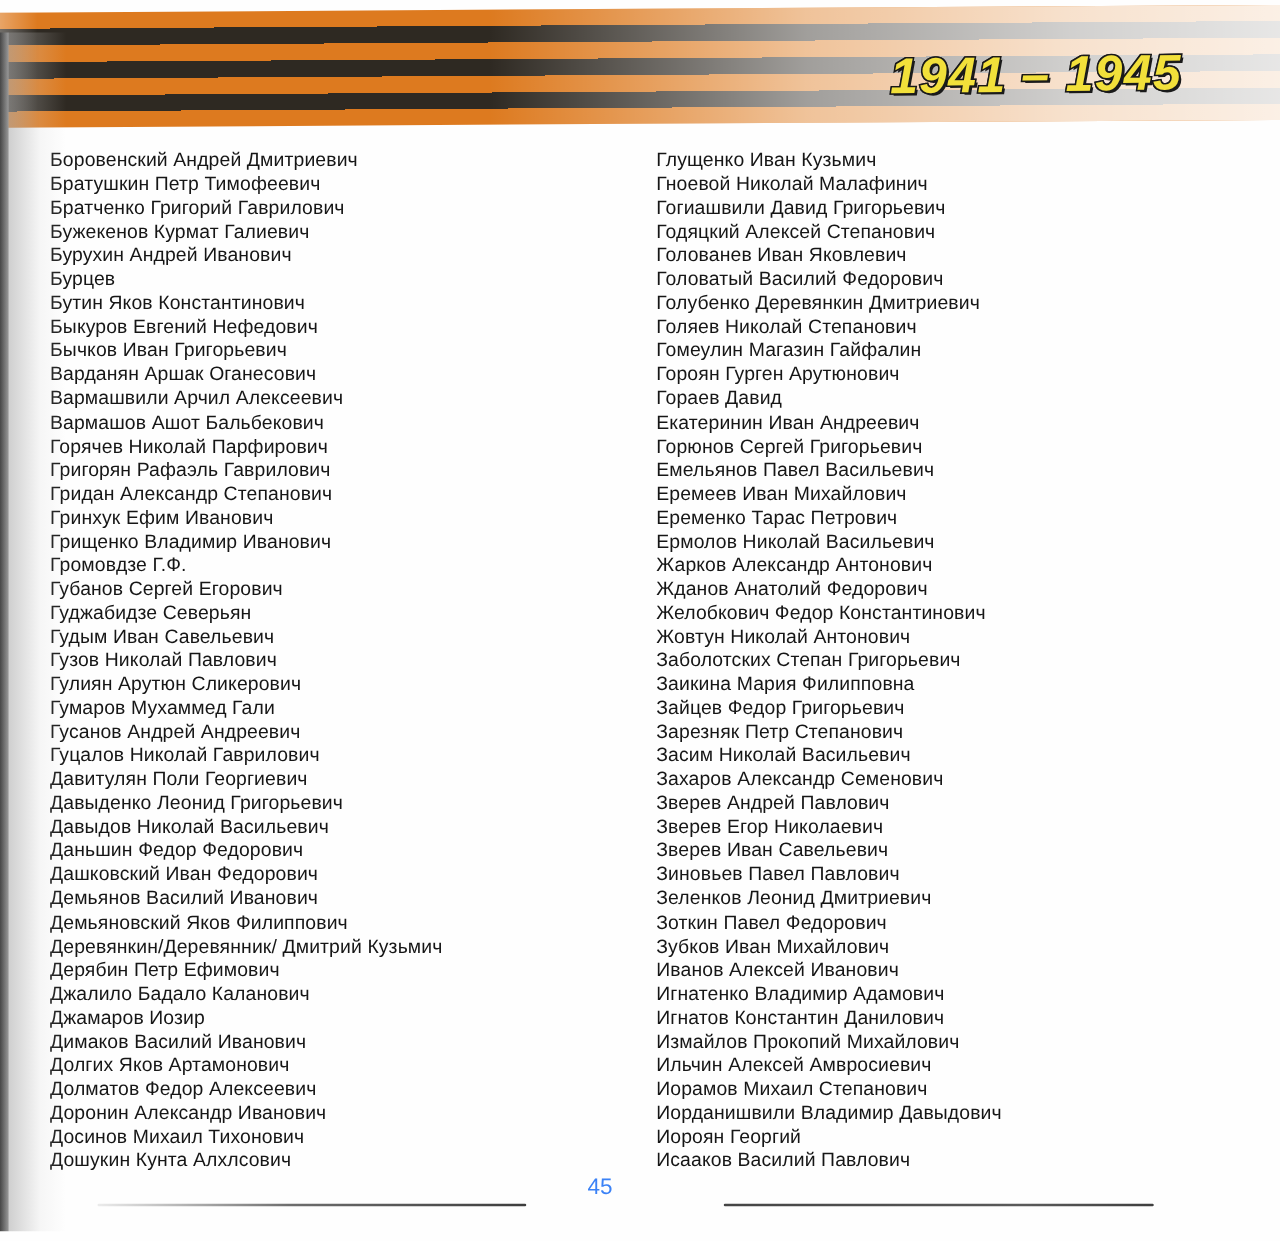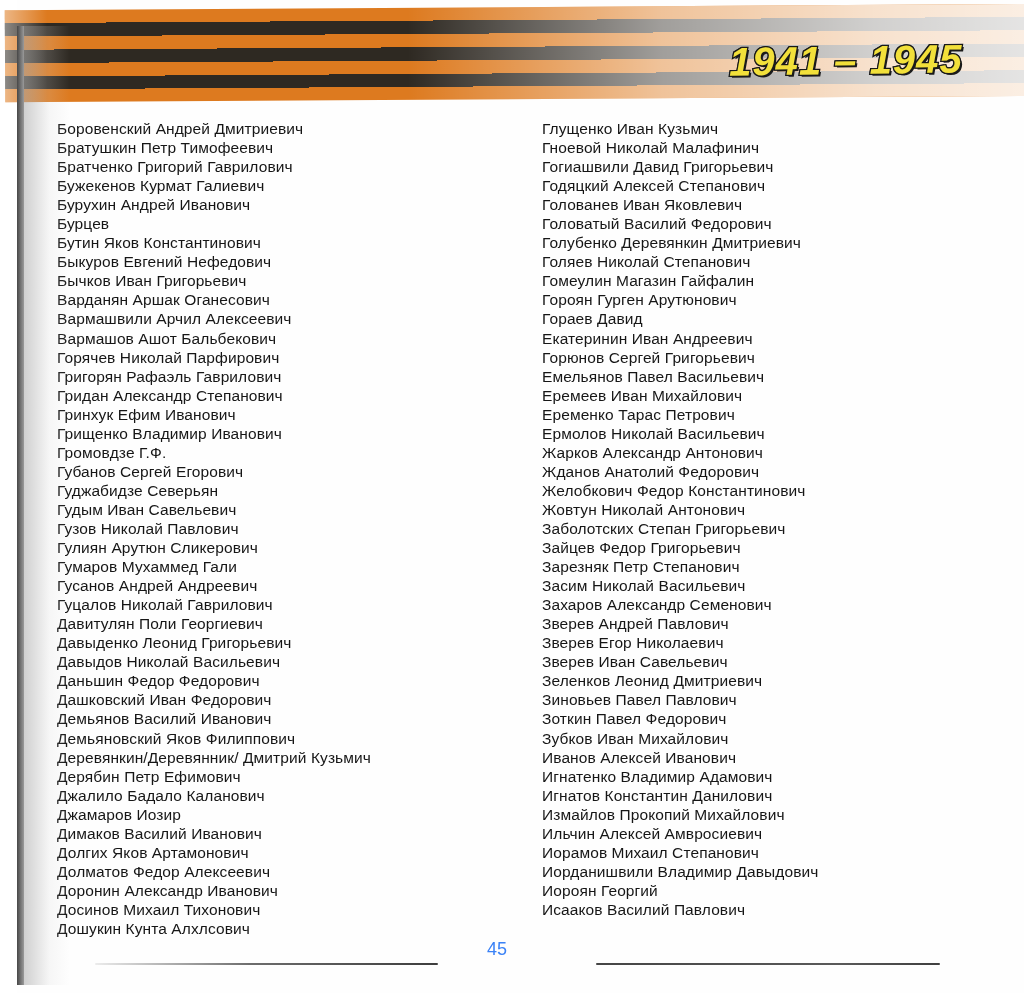--- a/index.html
+++ b/index.html
@@ -3,21 +3,21 @@
 <meta charset="utf-8">
 <style>
   html,body{margin:0;padding:0;}
   body{
     width:1024px;height:993px;
     background:#ffffff;
     font-family:"Liberation Sans","DejaVu Sans",sans-serif;
     position:relative;
     overflow:hidden;
   }
-  .page{position:absolute;inset:0;background:#fefefe;margin-left:17px;}
+  .page{position:absolute;inset:0;background:#fefefe;}
 
   
   .spine-dark{
     position:absolute;left:0;top:26px;bottom:8px;width:7px;
     background:linear-gradient(to right,#474747,#9a9a9a);
     z-index:6;
   }
   .spine-shade{
     position:absolute;left:7px;top:26px;bottom:8px;width:46px;
     background:linear-gradient(to right,rgba(150,150,150,0.45),rgba(210,210,210,0.18) 55%,rgba(255,255,255,0));
@@ -169,29 +169,30 @@
         <div class="name-entry">Горюнов Сергей Григорьевич</div>
         <div class="name-entry">Емельянов Павел Васильевич</div>
         <div class="name-entry">Еремеев Иван Михайлович</div>
         <div class="name-entry">Еременко Тарас Петрович</div>
         <div class="name-entry">Ермолов Николай Васильевич</div>
         <div class="name-entry">Жарков Александр Антонович</div>
         <div class="name-entry">Жданов Анатолий Федорович</div>
         <div class="name-entry">Желобкович Федор Константинович</div>
         <div class="name-entry">Жовтун Николай Антонович</div>
         <div class="name-entry">Заболотских Степан Григорьевич</div>
+        <div class="name-entry">Заикина Мария Филипповна</div>
         <div class="name-entry">Зайцев Федор Григорьевич</div>
         <div class="name-entry">Зарезняк Петр Степанович</div>
         <div class="name-entry">Засим Николай Васильевич</div>
         <div class="name-entry">Захаров Александр Семенович</div>
         <div class="name-entry">Зверев Андрей Павлович</div>
         <div class="name-entry">Зверев Егор Николаевич</div>
         <div class="name-entry">Зверев Иван Савельевич</div>
+        <div class="name-entry">Зиновьев Павел Павлович</div>
         <div class="name-entry">Зеленков Леонид Дмитриевич</div>
-        <div class="name-entry">Зиновьев Павел Павлович</div>
         <div class="name-entry">Зоткин Павел Федорович</div>
         <div class="name-entry">Зубков Иван Михайлович</div>
         <div class="name-entry">Иванов Алексей Иванович</div>
         <div class="name-entry">Игнатенко Владимир Адамович</div>
         <div class="name-entry">Игнатов Константин Данилович</div>
         <div class="name-entry">Измайлов Прокопий Михайлович</div>
         <div class="name-entry">Ильчин Алексей Амвросиевич</div>
         <div class="name-entry">Иорамов Михаил Степанович</div>
         <div class="name-entry">Иорданишвили Владимир Давыдович</div>
         <div class="name-entry">Иороян Георгий</div>

